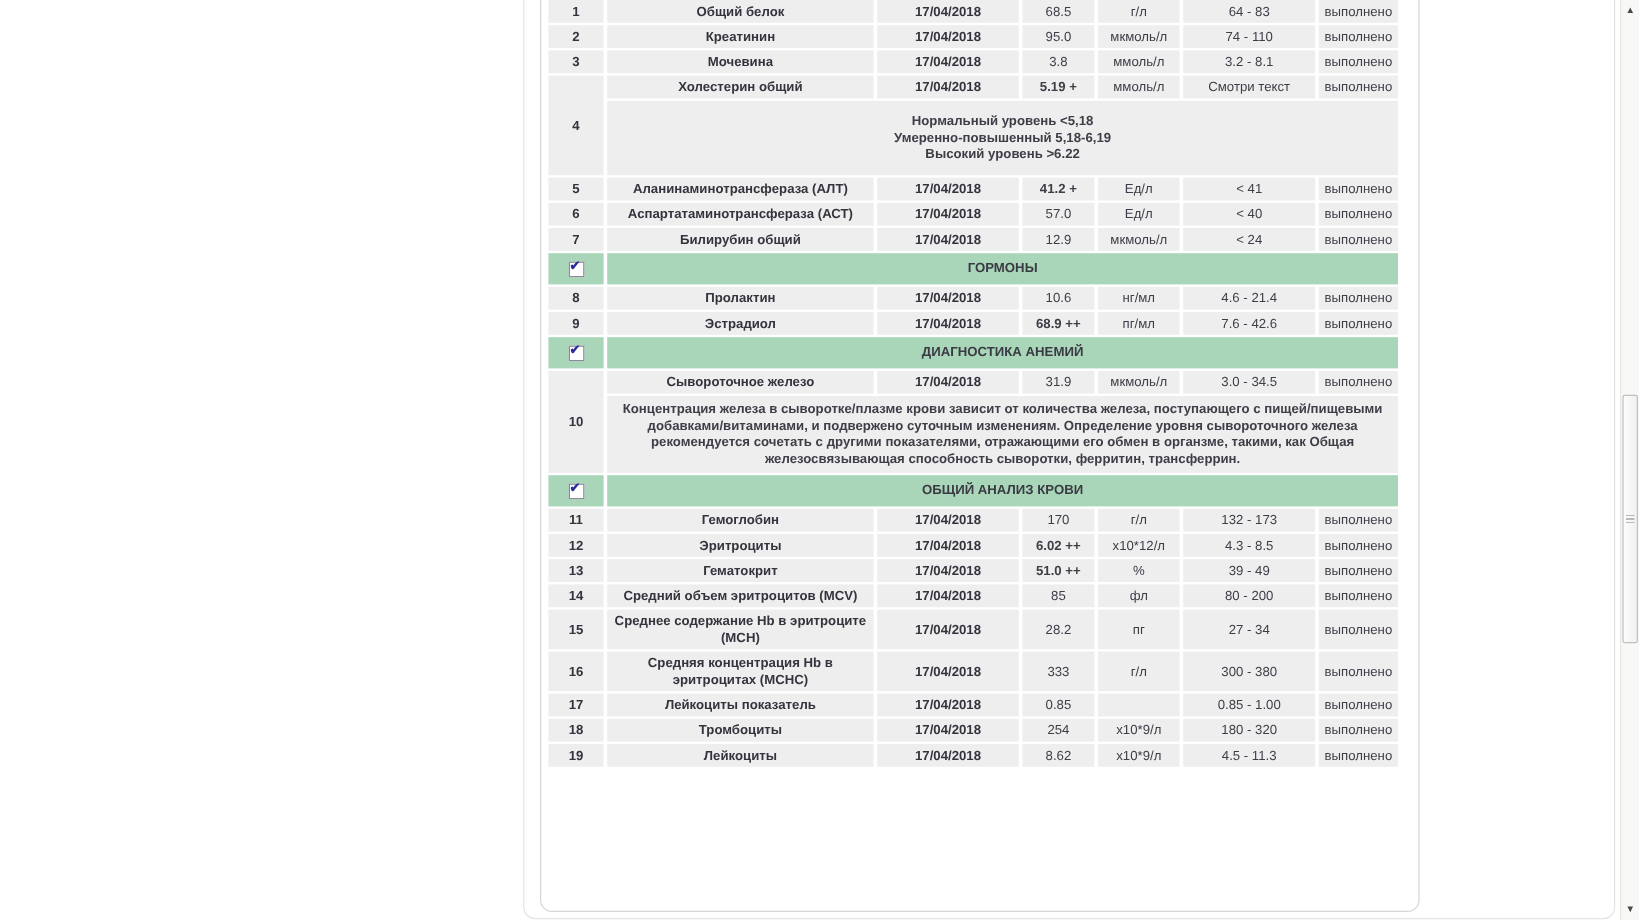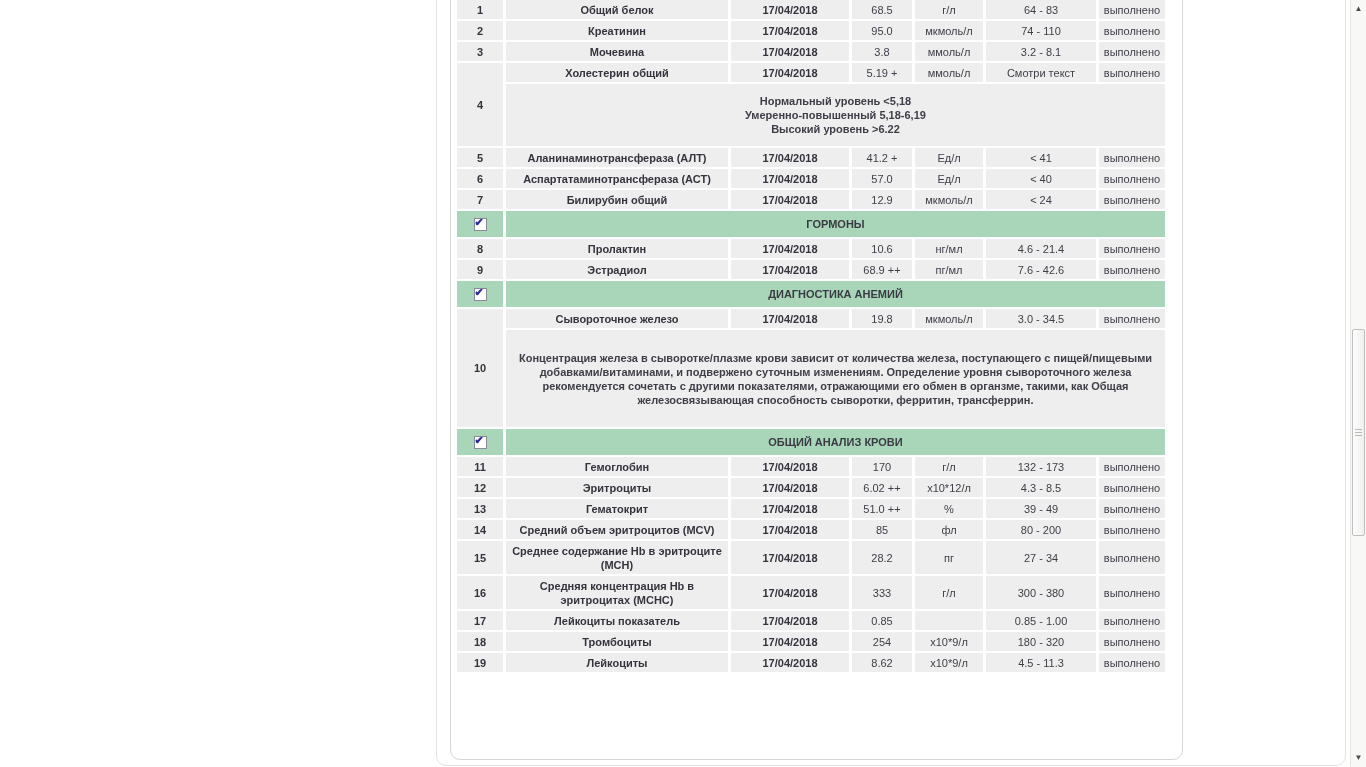--- a/index.html
+++ b/index.html
@@ -13,25 +13,25 @@
   .inner-panel { position:absolute; left:450px; top:-30px; width:733px; height:790px;
                  border:1px solid #d6d6d4; border-radius:10px; background:#ffffff; }
 
   
   table.lab { position:absolute; left:454px; top:-2px; width:714px;
               border-collapse:separate; border-spacing:3px 2px; table-layout:fixed; }
   td { background:#eeeeee; font-size:11px; line-height:14px; color:#3e3e48;
        text-align:center; vertical-align:middle; padding:2px 4px; height:19px;
        overflow:hidden; word-wrap:break-word; }
   td.c-num, td.c-name, td.c-date { font-weight:bold; color:#34343e; }
-  td.flag { font-weight:normal; }
+  td.flag { font-weight:bold; }
   tr.tall td { height:33px; }
   td.green { background:#a9d6b9; height:26px; font-weight:bold; color:#3a3a44; }
   td.note3 { height:62px; }
-  td.note4 { height:97px; padding:2px 12px;margin-left:32px; }
+  td.note4 { height:64px; padding:2px 12px;margin-left:32px; }
   .note-line { display:block;font-weight:bold; }
 
   
   .checkbox { display:inline-block; width:13px; height:13px; background:#ffffff;
               border:1px solid #8a8a9a; box-shadow:0 0 0 1px #d7ead e0; position:relative;
               vertical-align:middle; }
   .checkbox .check { position:absolute; left:0px; top:-3px; font-size:11px;
                      color:#2b2b9c; line-height:13px; }
 
   
@@ -158,21 +158,21 @@
           <td class="c-status">выполнено</td>
         </tr>
         <tr>
           <td class="green"><span class="checkbox"><span class="check">✔</span></span></td>
           <td class="green" colspan="6">ДИАГНОСТИКА АНЕМИЙ</td>
         </tr>
         <tr>
           <td class="c-num" rowspan="2">10</td>
           <td class="c-name">Сывороточное железо</td>
           <td class="c-date">17/04/2018</td>
-          <td class="c-result">19.8</td>
+          <td class="c-result">31.9</td>
           <td class="c-units">мкмоль/л</td>
           <td class="c-ref">3.0 - 34.5</td>
           <td class="c-status">выполнено</td>
         </tr>
         <tr>
           <td class="note4" colspan="6">
             <span class="note-line">Концентрация железа в сыворотке/плазме крови зависит от количества железа, поступающего с пищей/пищевыми добавками/витаминами, и подвержено суточным изменениям. Определение уровня сывороточного железа рекомендуется сочетать с другими показателями, отражающими его обмен в органзме, такими, как Общая железосвязывающая способность сыворотки, ферритин, трансферрин.</span>
           </td>
         </tr>
         <tr>

